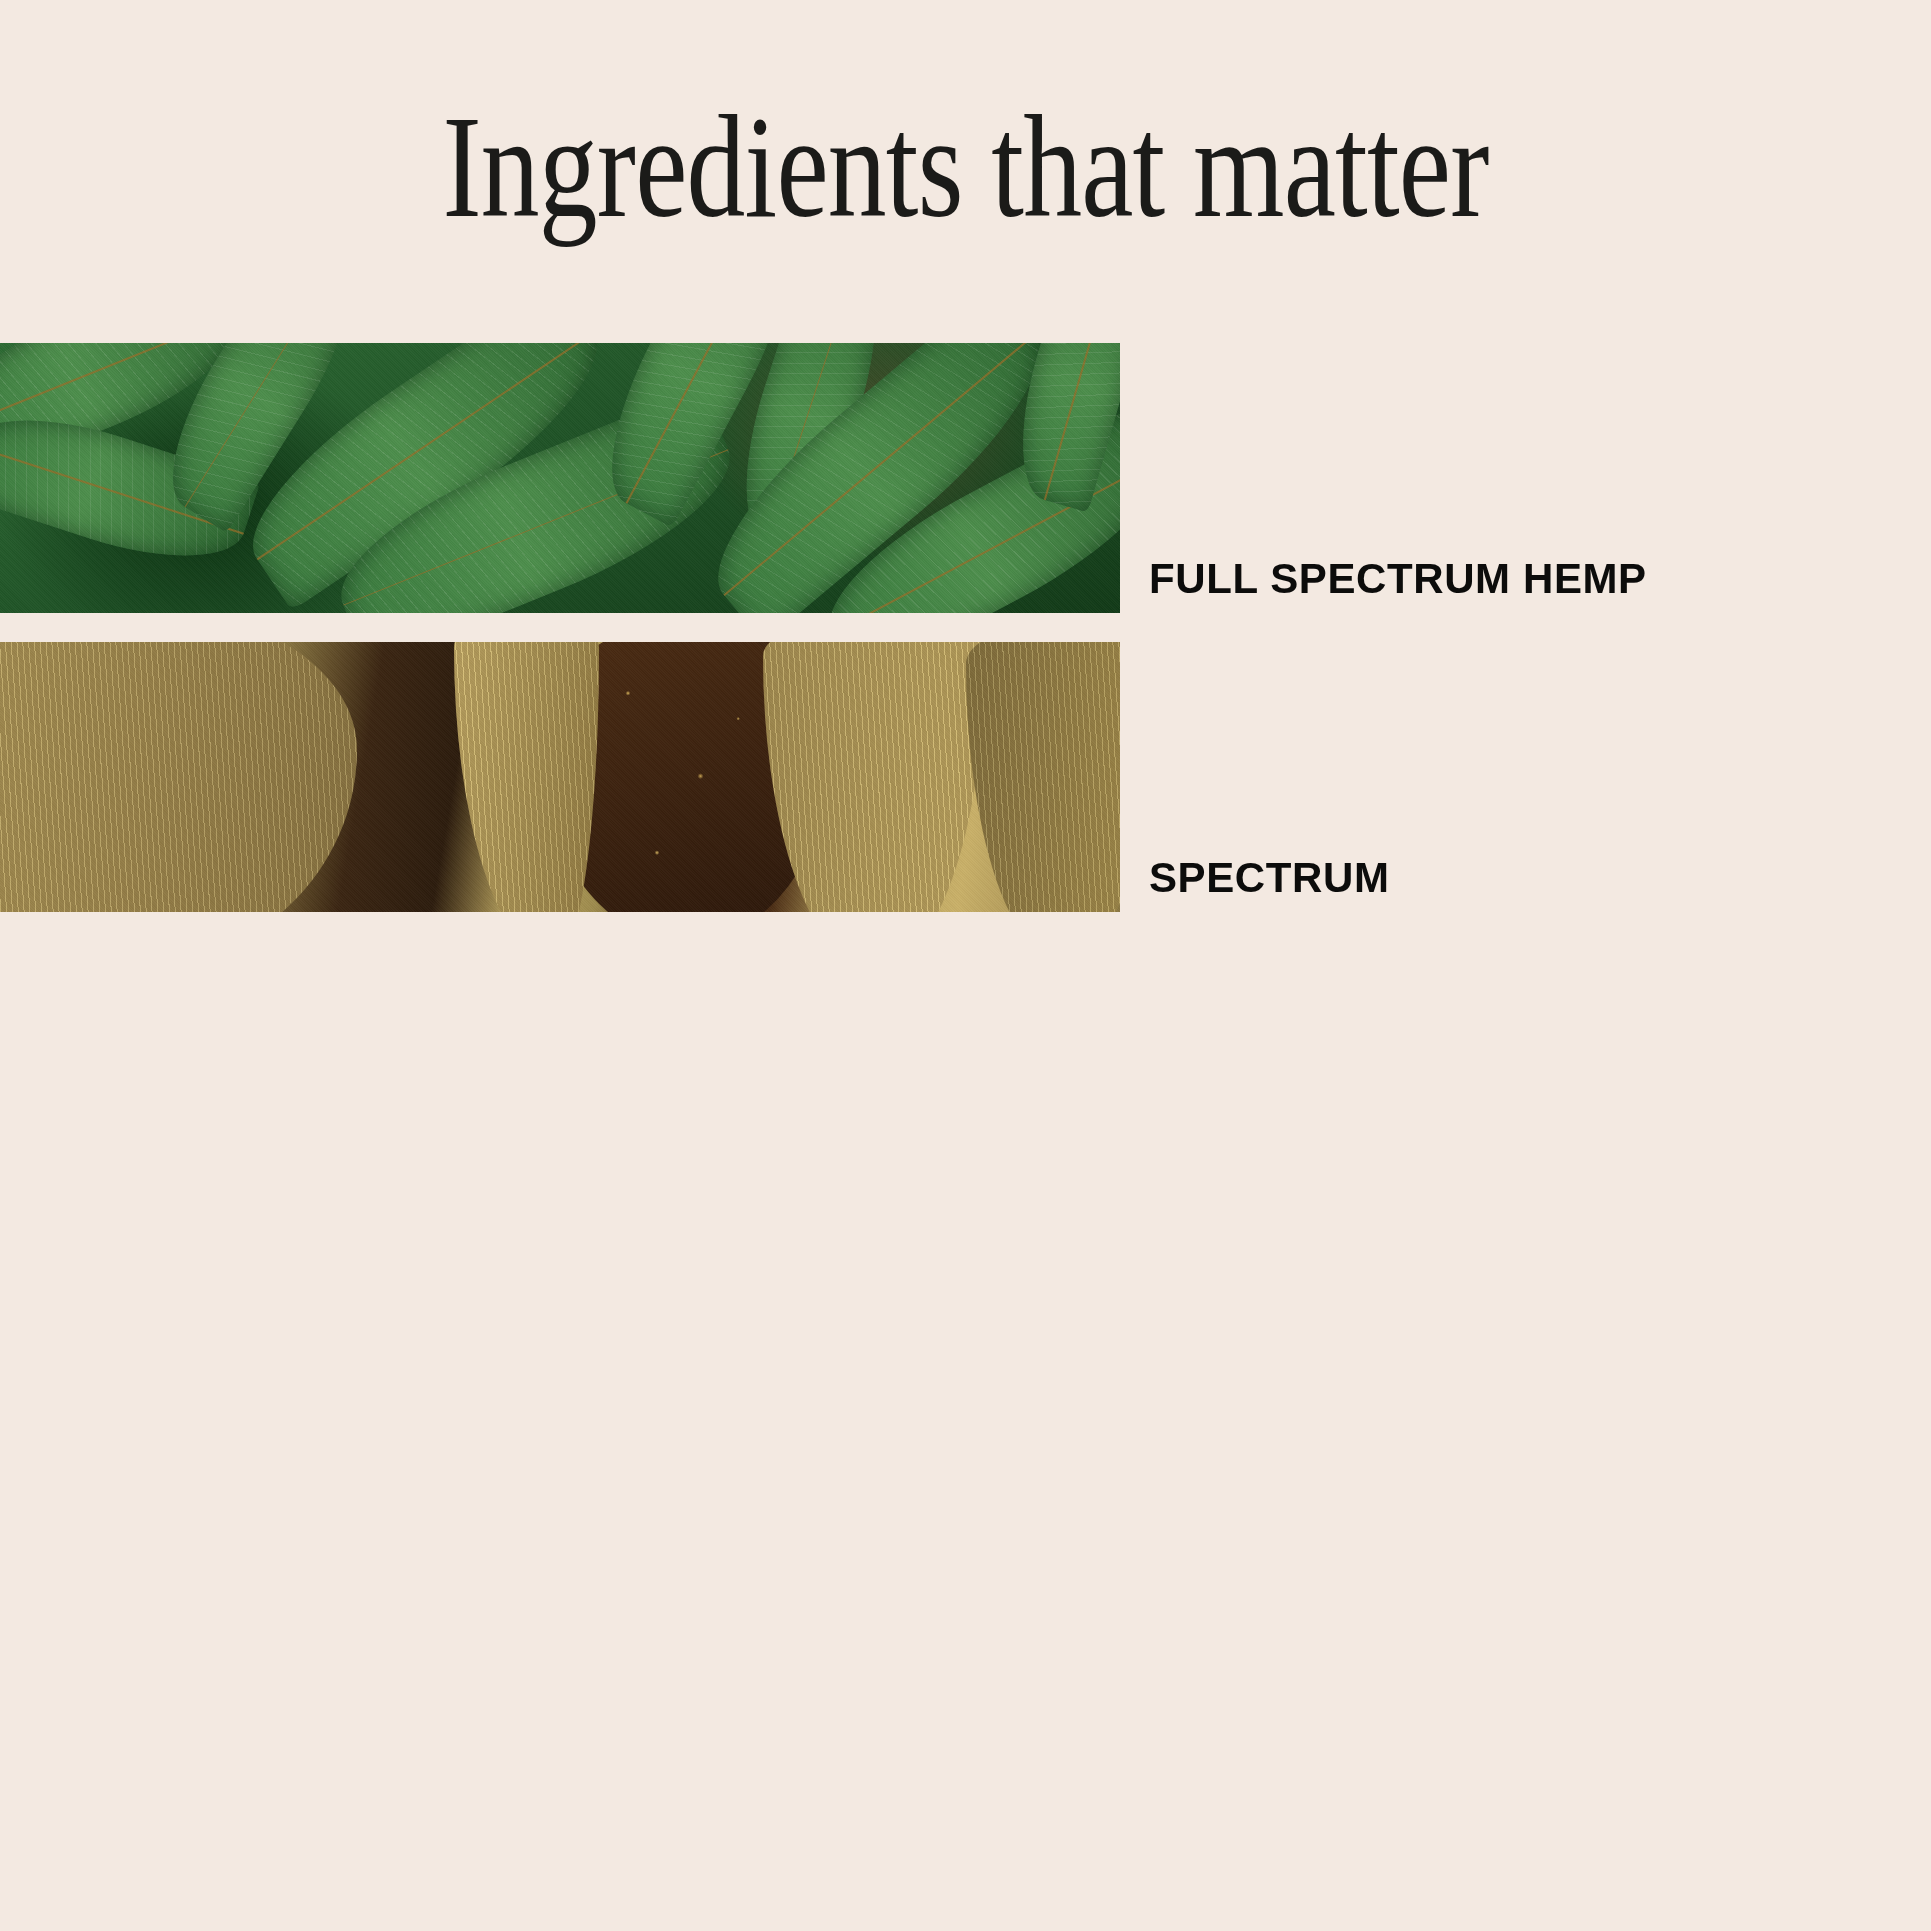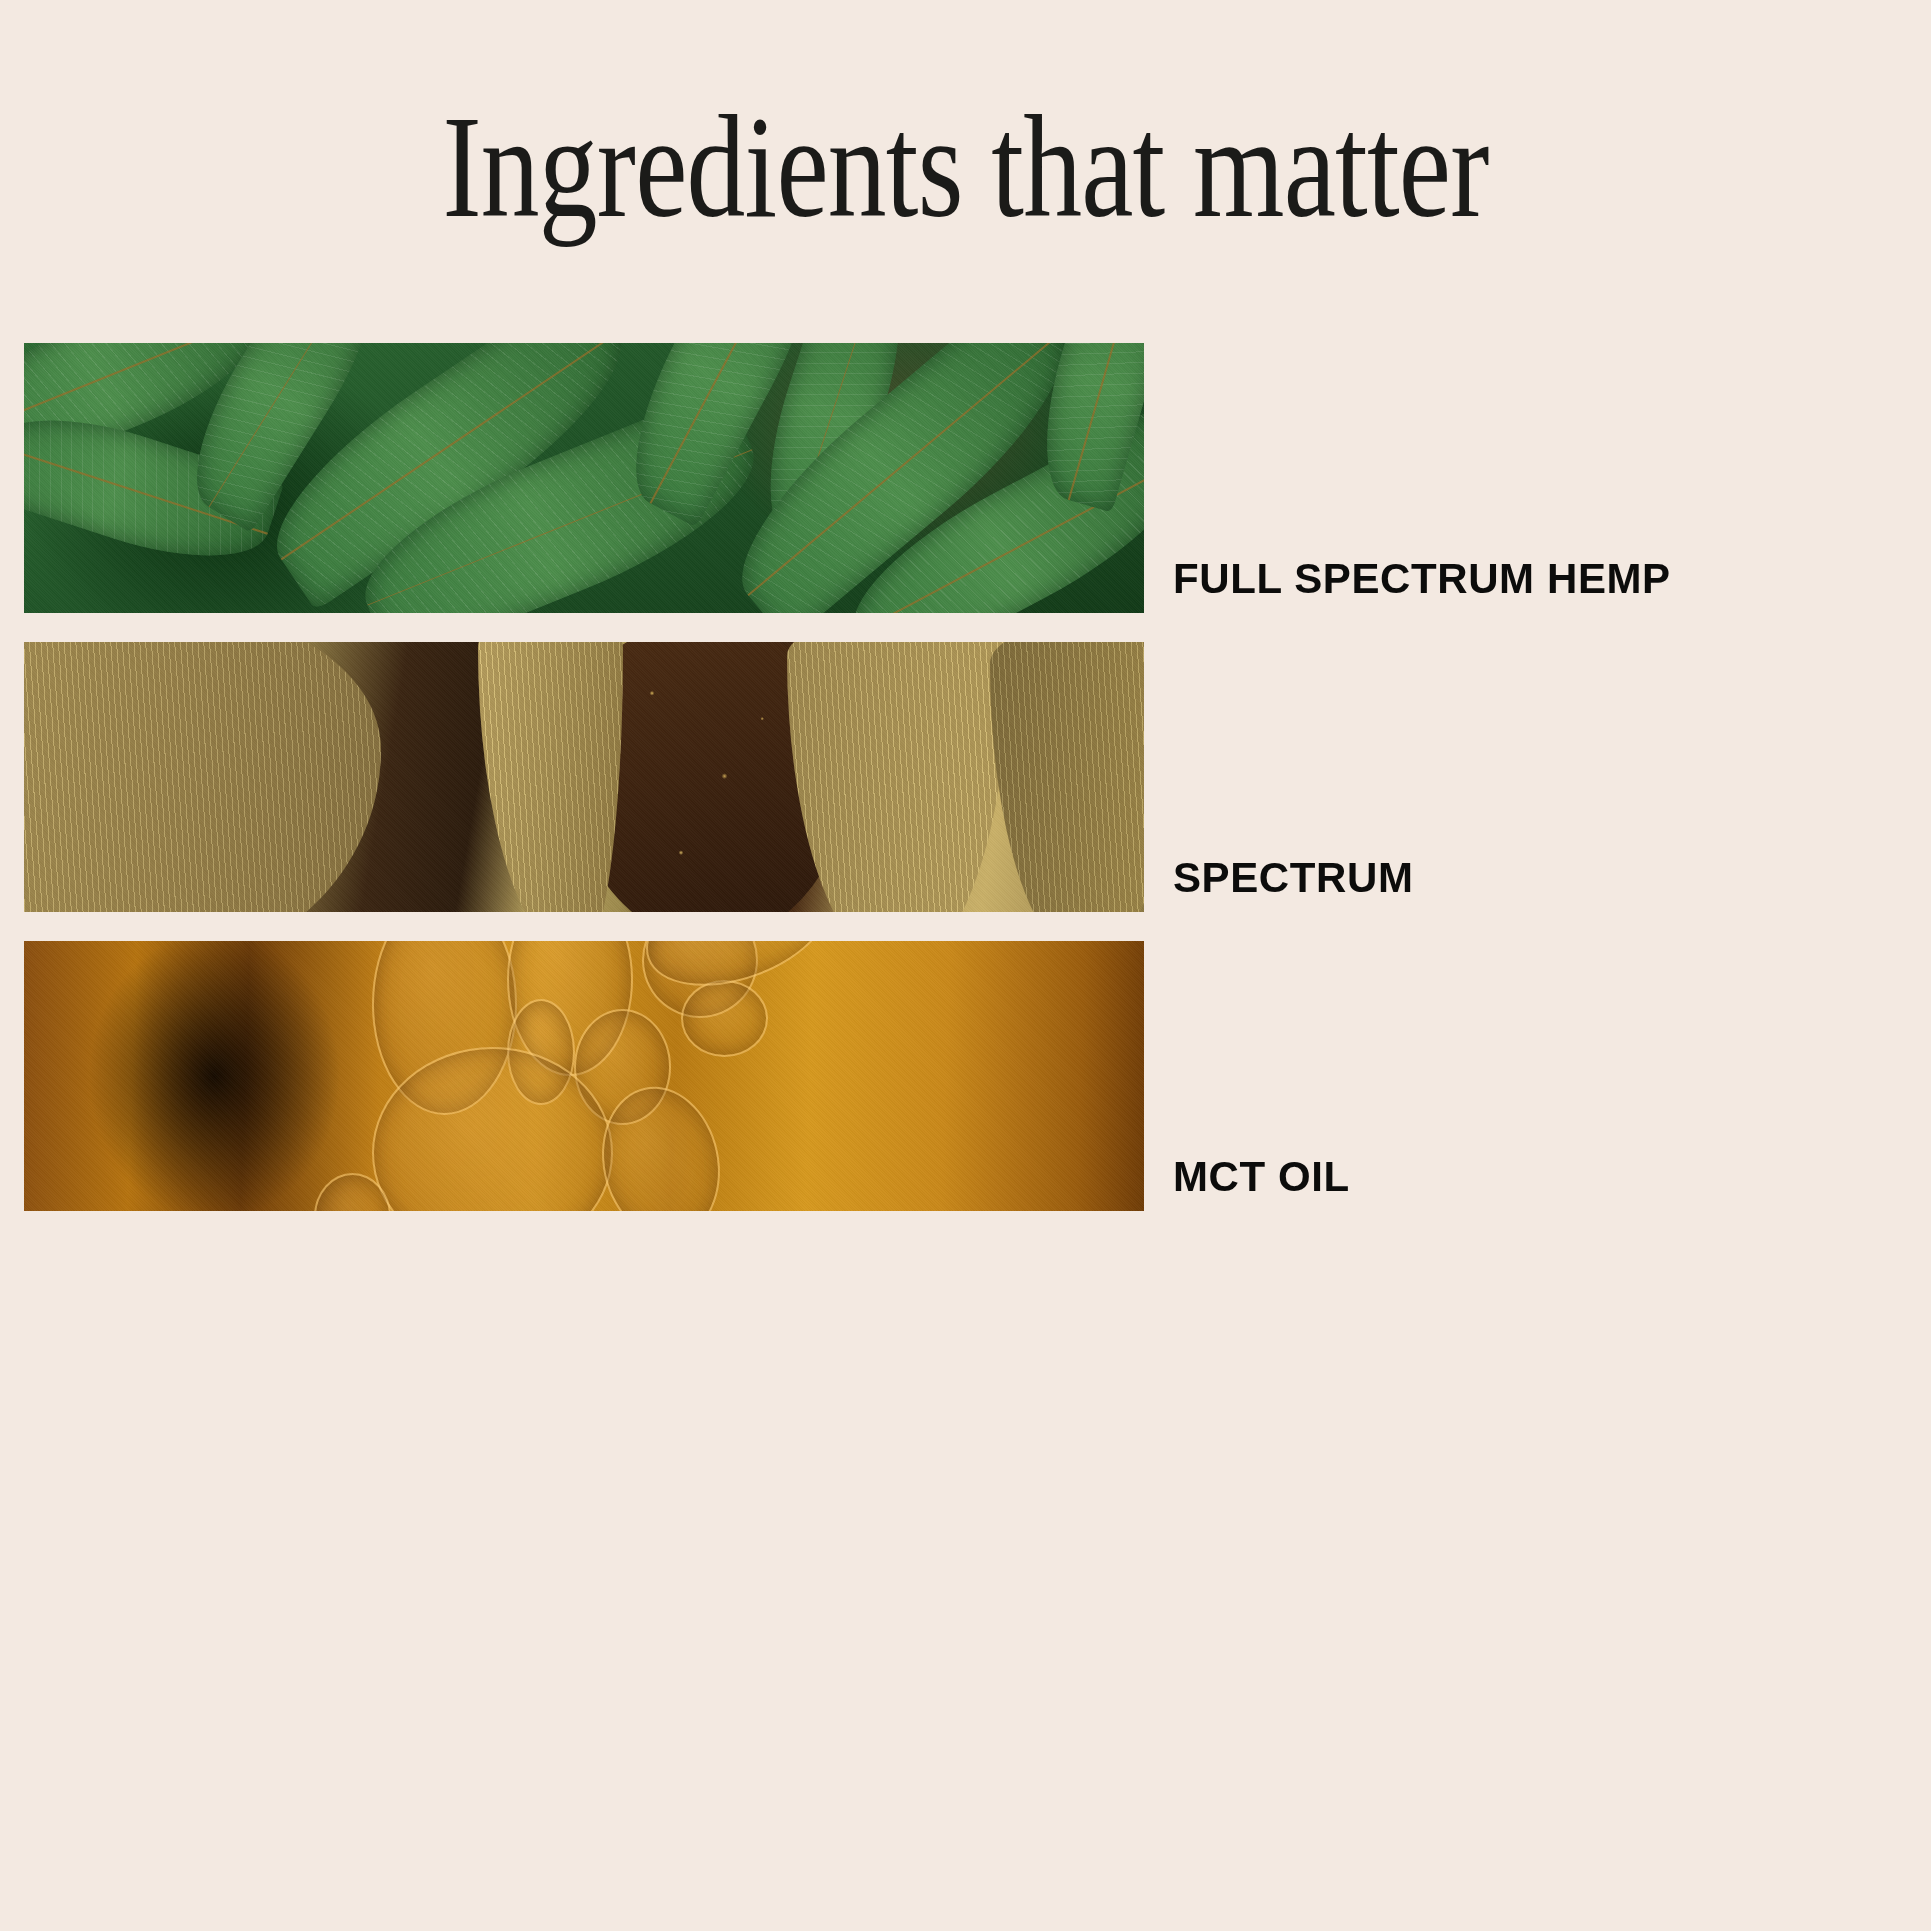--- a/index.html
+++ b/index.html
@@ -34,21 +34,20 @@
     transform-origin: center top;
     white-space: nowrap;
   }
 
   
   .rows {
     position: absolute;
     left: 0;
     top: 343px;
     width: 1931px;
-    padding-left: 24px;
   }
 
   .row {
     position: relative;
     width: 1931px;
     height: 270px;
     margin-bottom: 29px;
   }
   .row:last-child { margin-bottom: 0; }
 
@@ -249,31 +248,15 @@
       </div>
       <div class="pod" style="left:966px; top:-19.3px; width:193px; height:338px; background:linear-gradient(95deg,#8d7a44,#b7a058); overflow:hidden; border-radius:50%/12% 12% 88% 88%;">
         <div class="ridges"></div>
       </div>
       <div class="noise"></div>
     </div>
     <div class="row-label">SPECTRUM</div>
   </div>
 
 
-  <div class="row">
-    <div class="row-media ph-oil">
-      <div class="bubble" style="left:348px; top:-48px; width:145px; height:222px;"></div>
-      <div class="bubble" style="left:483px; top:-58px; width:126px; height:193px;"></div>
-      <div class="bubble" style="left:618px; top:-39px; width:116px; height:116px;"></div>
-      <div class="bubble" style="left:483px; top:58px;  width:68px;  height:106px;"></div>
-      <div class="bubble" style="left:550px; top:68px;  width:97px; height:116px;"></div>
-      <div class="bubble" style="left:657px; top:39px;  width:87px;  height:77px;"></div>
-      <div class="bubble" style="left:348px; top:106px; width:241px; height:212px;"></div>
-      <div class="bubble" style="left:579px; top:145px; width:116px; height:154px; transform:rotate(-12deg);"></div>
-      <div class="bubble" style="left:290px; top:232px; width:77px;  height:87px;"></div>
-      <div class="bubble" style="left:618px; top:-68px; width:193px; height:106px; transform:rotate(-20deg);"></div>
-      <div class="noise"></div>
-    </div>
-    <div class="row-label">MCT OIL</div>
-  </div>
 
 </div>
 
 
 </body></html>

